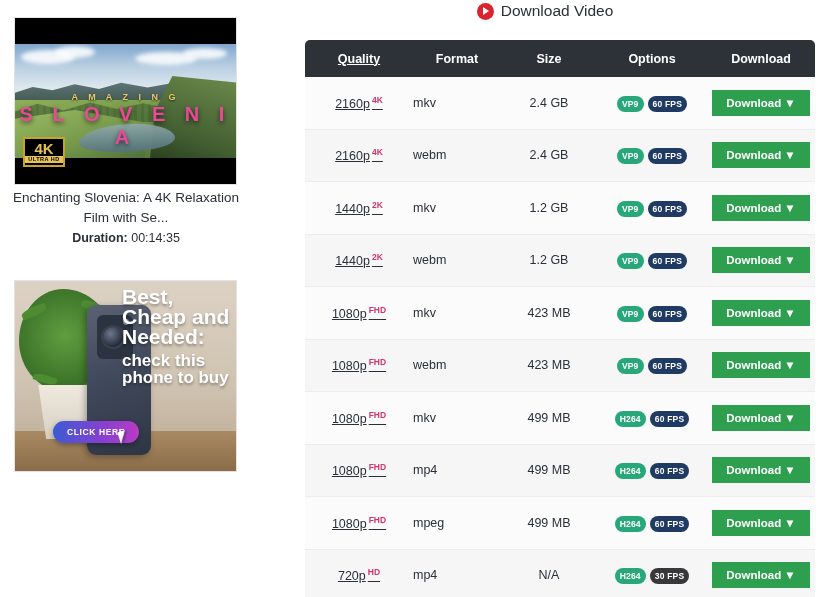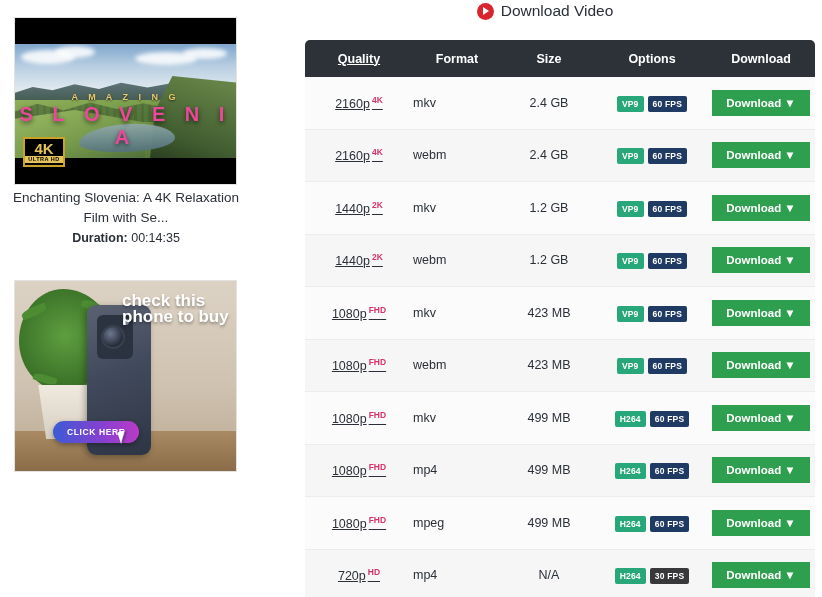--- a/index.html
+++ b/index.html
@@ -117,21 +117,21 @@
   .row{display:flex;align-items:center;height:51.5px;border-bottom:1px solid #ececec;}
   .row:nth-child(odd){background:#fbfbfb;}
   .row:nth-child(even){background:#f6f6f6;}
   .c-quality{width:108px;text-align:center;font-size:12.5px;text-decoration:underline;}
   .c-format{width:88px;text-align:left;font-size:12.5px;}
   .c-size{width:96px;text-align:center;font-size:12.5px;}
   .c-options{width:110px;text-align:center;}
   .c-download{width:108px;text-align:center;}
   .sup{font-size:8.5px;font-weight:700;color:#d6336c;vertical-align:super;margin-left:2px;}
   .badge{display:inline-block;font-size:8.5px;font-weight:700;color:#fff;
-    padding:3px 5px;border-radius:2px;letter-spacing:.2px;vertical-align:middle;}
+    padding:3px 5px;border-radius:8px;letter-spacing:.2px;vertical-align:middle;}
   .b-codec{background:#2aa islands;}
   .b-codec{background:#28a77a;}
   .b-fps60{background:#1f3a63;margin-left:4px;}
   .b-fps30{background:#38383a;margin-left:4px;}
   .dl-btn{display:inline-block;background:#2e9e4f;color:#fff;font-size:11.5px;
     font-weight:700;padding:7px 14px;border-radius:0;border:none;cursor:pointer;
     font-family:"Liberation Sans","DejaVu Sans",sans-serif;}
 </style>
 </head>
 <body>
@@ -177,20 +177,21 @@
         <div class="ad-leaf l3"></div>
         <div class="ad-leaf l4"></div>
       </div>
       <div class="ad-pot"></div>
       <div class="ad-phone">
         <div class="ad-cam"></div>
         <div class="ad-lens"></div>
         <div class="ad-flash"></div>
       </div>
       <div class="ad-text">
+        <div class="ad-t1">Best, Cheap and Needed:</div>
         <div class="ad-t2">check this phone to buy</div>
       </div>
       <div class="ad-cta">
         <span>CLICK HERE</span>
       </div>
       <div class="ad-cursor"></div>
     </div>
   </div>
 
   <div class="right-col">

